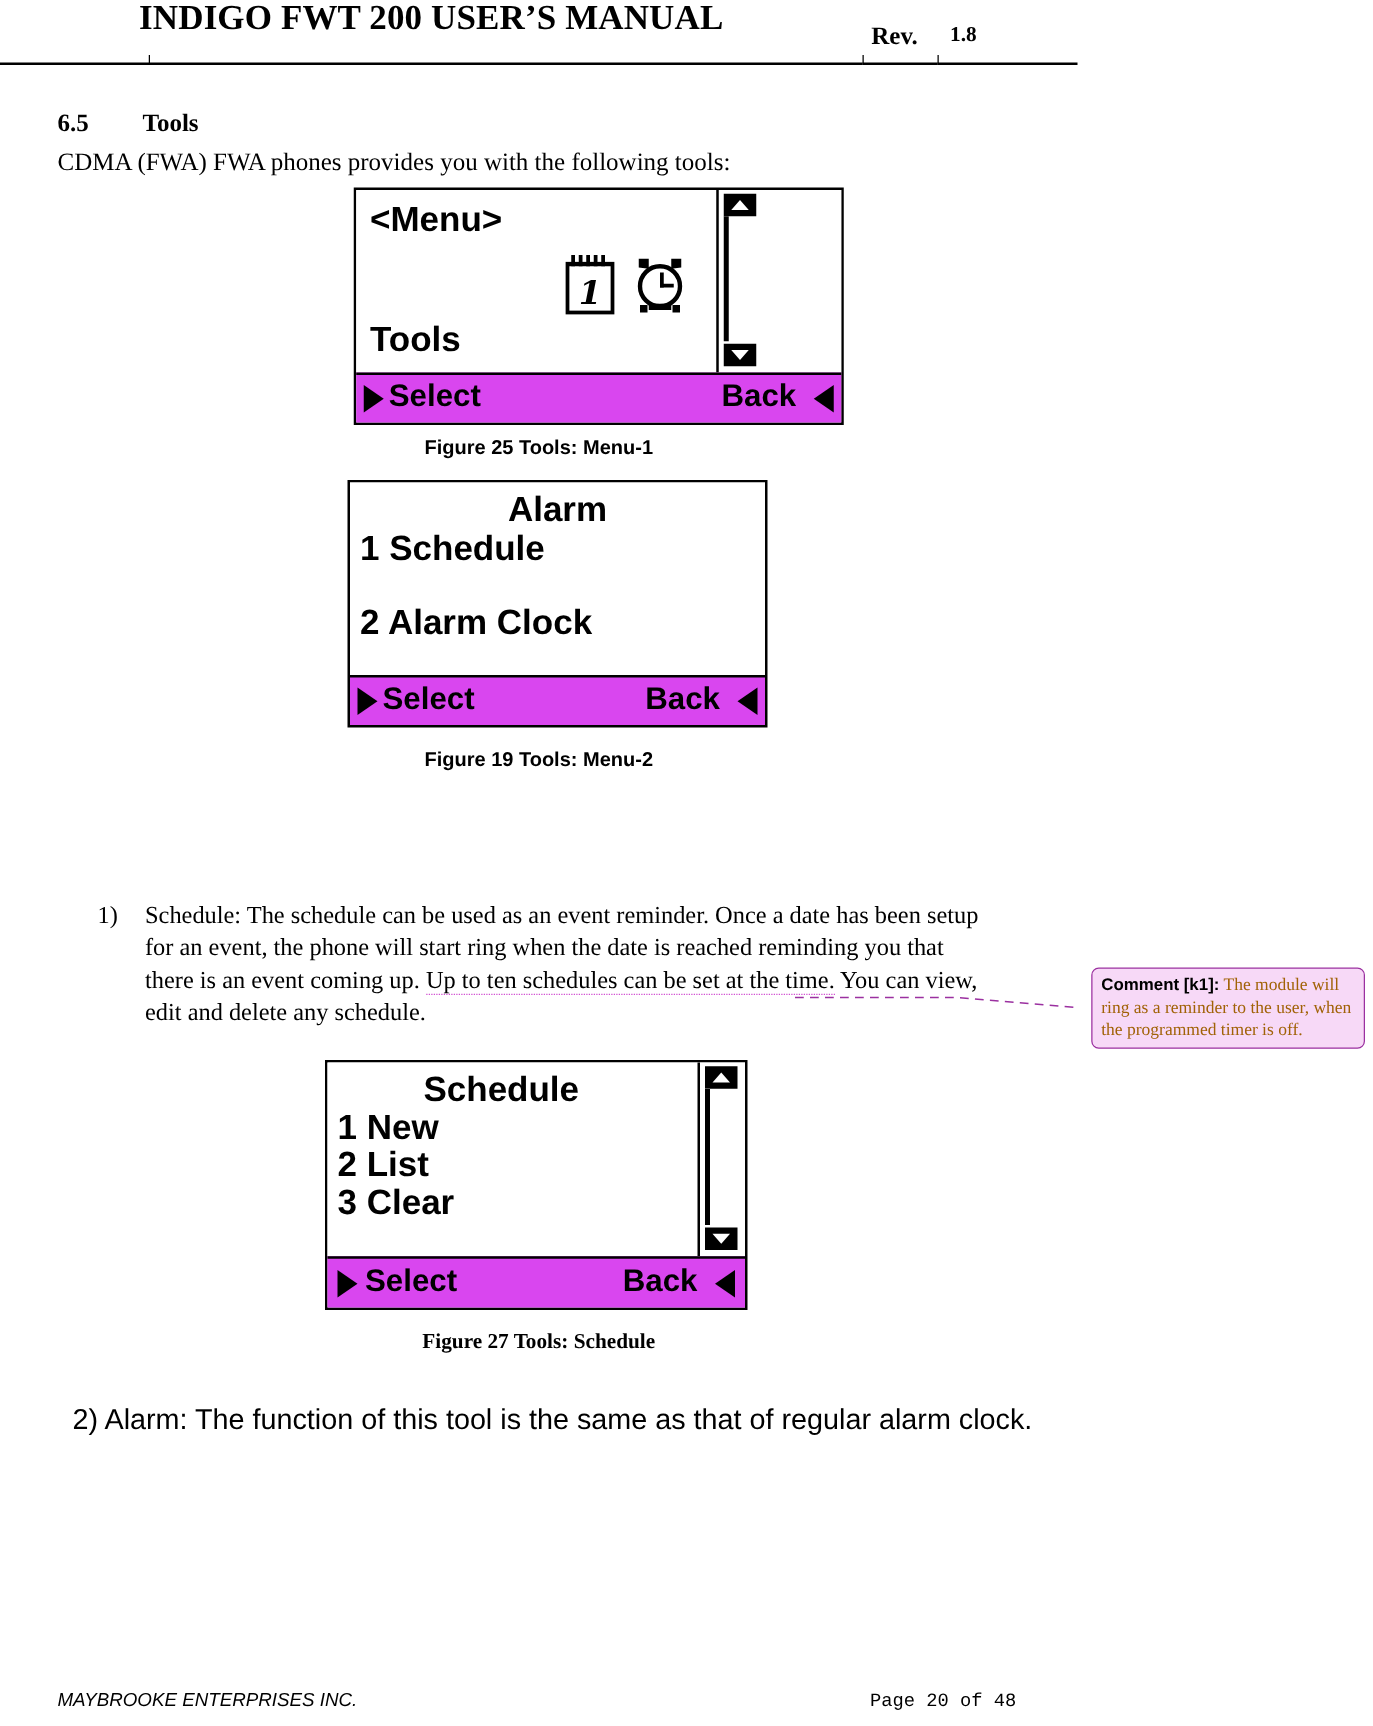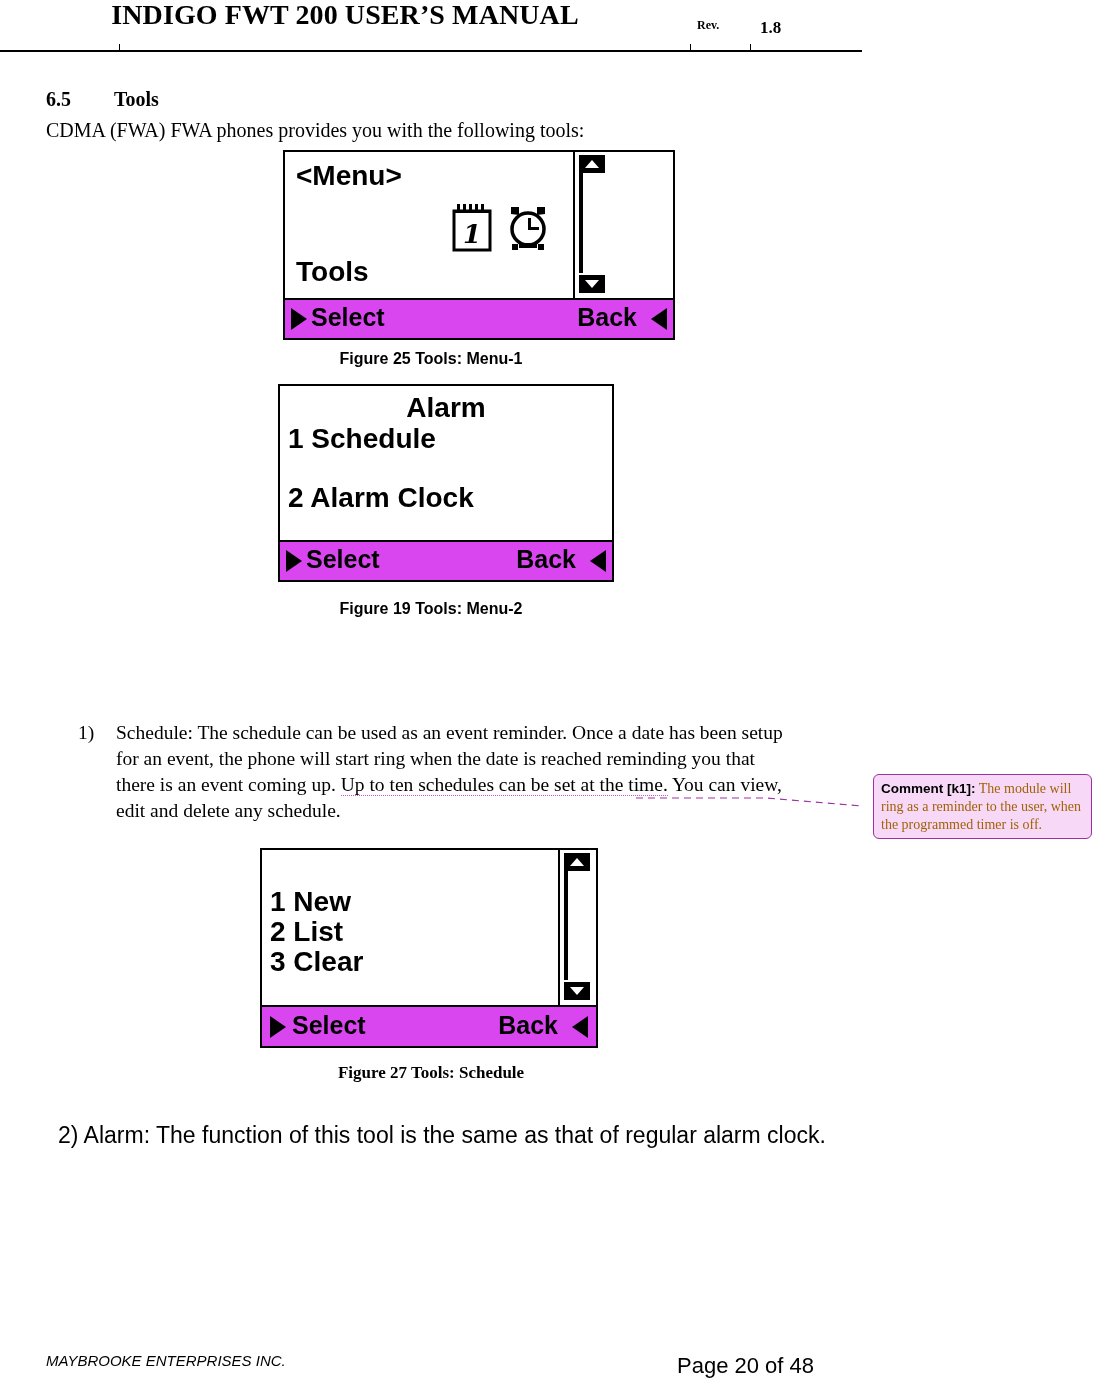--- a/index.html
+++ b/index.html
@@ -34,21 +34,21 @@
     font-weight: bold;
     font-size: 28px;
     letter-spacing: 0.1px;
   }
   #header-rev-label {
     position: absolute;
     left: 697px;
     top: 18px;
     font-family: "Liberation Serif", serif;
     font-weight: bold;
-    font-size: 12px;
+    font-size: 20px;
   }
   #header-rev-value {
     position: absolute;
     left: 760px;
     top: 18px;
     font-family: "Liberation Serif", serif;
     font-weight: bold;
     font-size: 17px;
   }
   
@@ -281,24 +281,24 @@
     position: absolute;
     left: 46px;
     top: 0;
     font-family: "Liberation Sans", sans-serif;
     font-weight: normal;
     font-style: italic;
     font-size: 15px;
   }
   #footer-page {
     position: absolute;
-    left: 677px;
+    left: 696px;
     top: 1px;
-    font-family: Liberation Sans, sans-serif;
-    font-size: 22px;
+    font-family: Liberation Mono, monospace;
+    font-size: 15px;
   }
 </style>
 </head>
 <body>
 
 <div id="page-header">
   <div id="header-title">INDIGO FWT 200 USER’S MANUAL</div>
   <div id="header-rev-label">Rev.</div>
   <div id="header-rev-value">1.8</div>
 
@@ -396,20 +396,21 @@
 <svg id="leader-line" viewBox="0 0 226 14">
   <path d="M0 3 L130 3 L226 11" stroke="#9b30a0" stroke-width="1.2" fill="none" stroke-dasharray="7 5"></path>
 </svg>
 
 <div id="comment-box">
   <span class="clabel">Comment [k1]:</span><span class="ctext"> The module will ring as a reminder to the user, when the programmed timer is off.</span>
 </div>
 
 <div class="phone-screen" style="left:260px; top:848px; width:338px; height:200px;">
   <div class="screen-body" style="height:155px;">
+    <div class="screen-title-center" style="left:-28px; top:6px;">Schedule</div>
     <div class="screen-bigline" style="left:8px; top:36px;">1 New</div>
     <div class="screen-bigline" style="left:8px; top:66px;">2 List</div>
     <div class="screen-bigline" style="left:8px; top:96px;">3 Clear</div>
 
     <div class="scrollbar" style="left:296px; top:0px; width:38px; height:155px;">
       <div class="sb-btn" style="top:3px;">
         <span class="arrow-up"></span>
       </div>
       <div class="sb-track" style="top:21px; height:109px;">
         <div class="sb-thumb" style="height:18px;"></div>

